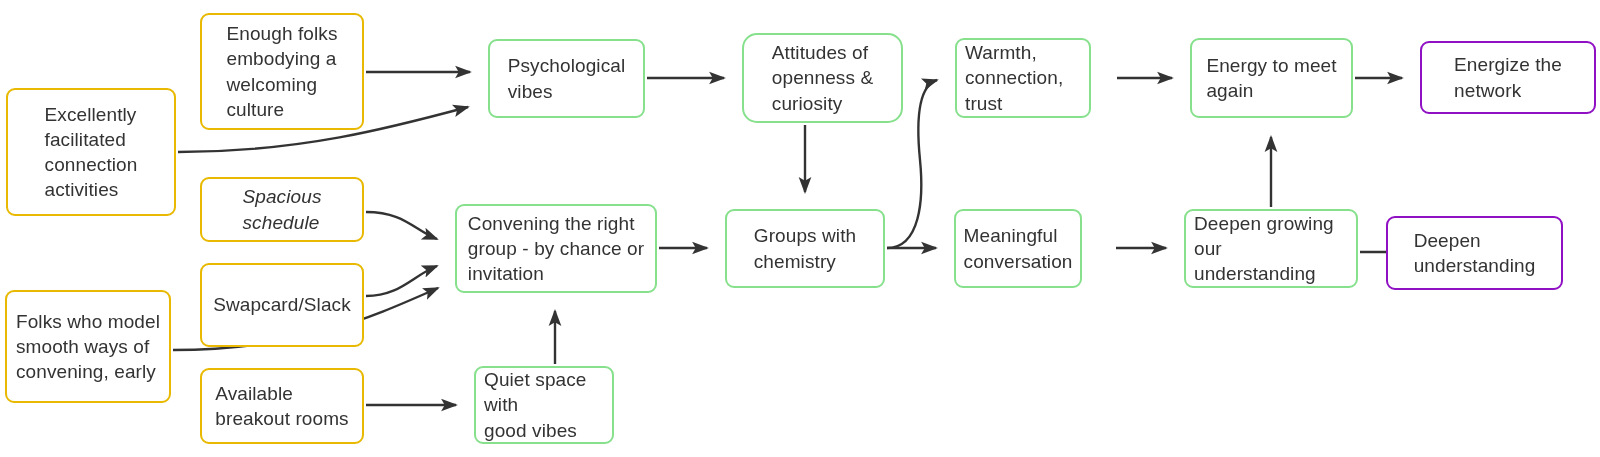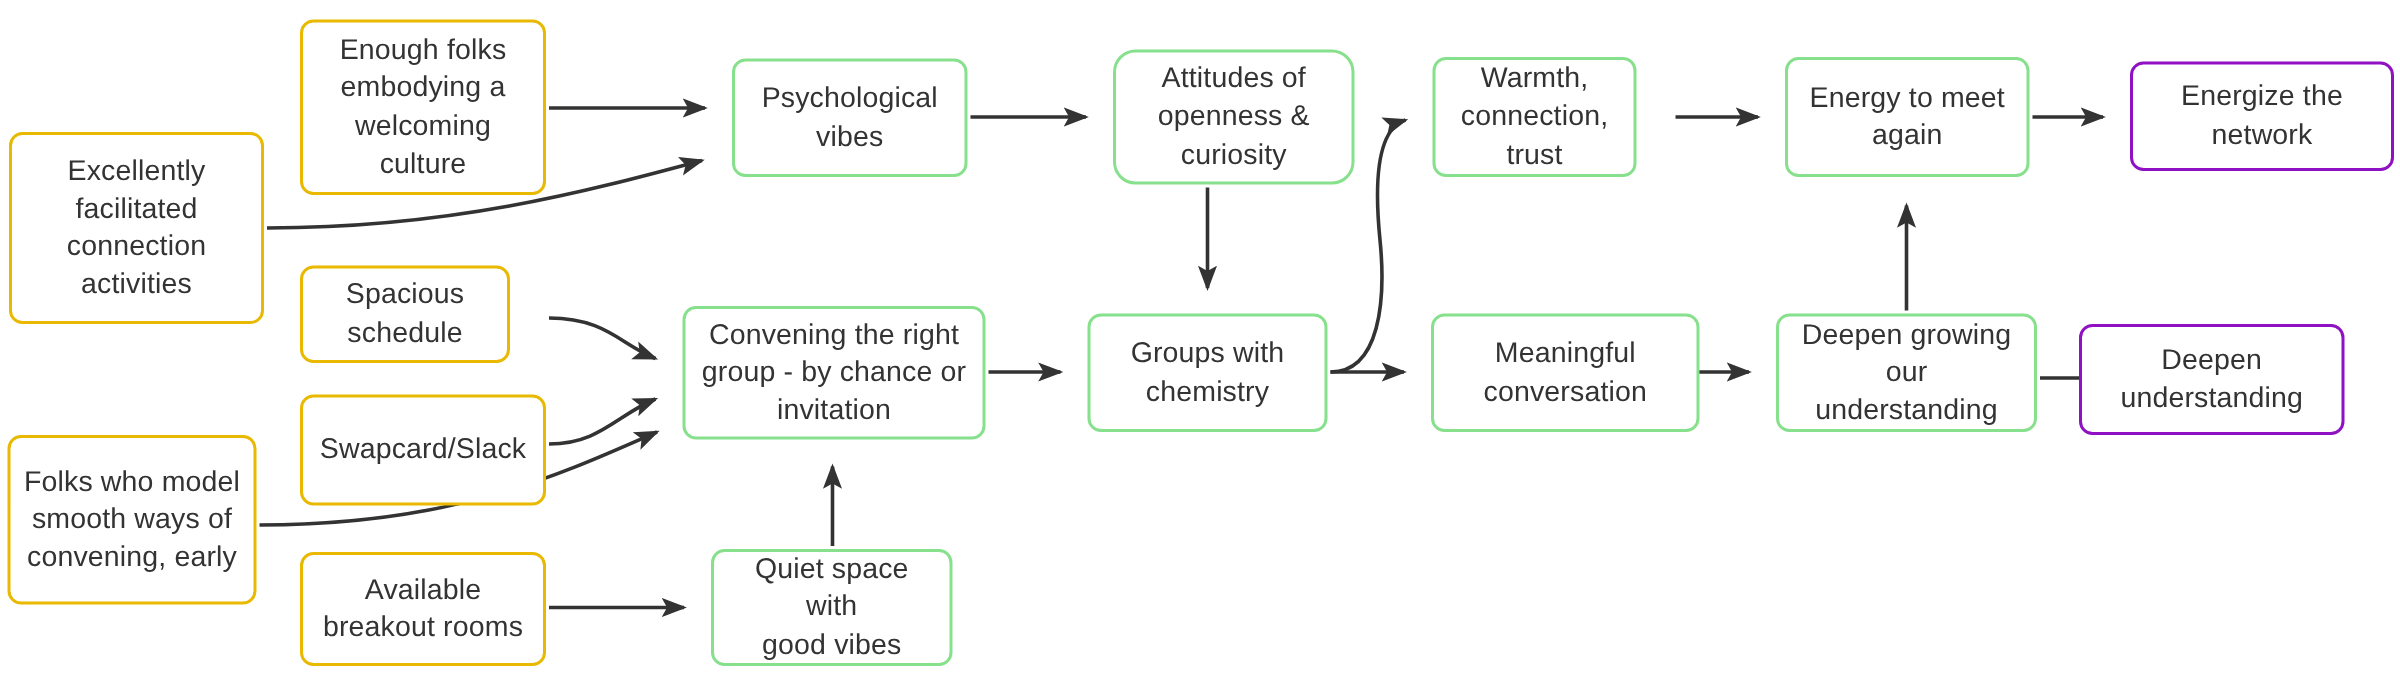--- a/index.html
+++ b/index.html
@@ -24,21 +24,21 @@
     width: 1600px;
     height: 457px;
     pointer-events: none;
   }
   .node {
     position: absolute;
     box-sizing: border-box;
     display: flex;
     align-items: center;
     justify-content: center;
-    text-align: center;
+    text-align: left;
     border-radius: 9px;
     background: #ffffff;
     color: #333333;
     font-size: 19px;
     line-height: 1.32;
     letter-spacing: 0.1px;
     padding: 4px 8px;
     white-space: pre-line;
     z-index: 2;
   }
@@ -80,23 +80,23 @@
 
   <div id="node-group">
       <div class="node enabler" style="left: 6px; top: 88px; width: 170px; height: 128px;">Excellently
 facilitated
 connection
 activities</div>
       <div class="node enabler" style="left: 200px; top: 13px; width: 164px; height: 117px;">Enough folks
 embodying a
 welcoming
 culture</div>
-      <div class="node enabler" style="left: 200px; top: 177px; width: 140px; height: 65px;">Spacious
+      <div class="node enabler" style="left: 200px; top: 177px; width: 164px; height: 65px; font-style: italic;">Spacious
 schedule</div>
-      <div class="node enabler" style="left: 200px; top: 263px; width: 164px; height: 74px;">Swapcard/Slack</div>
+      <div class="node enabler" style="left: 200px; top: 263px; width: 164px; height: 84px;">Swapcard/Slack</div>
       <div class="node enabler" style="left: 5px; top: 290px; width: 166px; height: 113px;">Folks who model
 smooth ways of
 convening, early</div>
       <div class="node enabler" style="left: 200px; top: 368px; width: 164px; height: 76px;">Available
 breakout rooms</div>
       <div class="node process" style="left: 488px; top: 39px; width: 157px; height: 79px;">Psychological
 vibes</div>
       <div class="node process" style="left: 742px; top: 33px; width: 161px; height: 90px; border-radius: 15px;">Attitudes of
 openness &amp;
 curiosity</div>
@@ -104,23 +104,23 @@
 connection, trust</div>
       <div class="node process" style="left: 1190px; top: 38px; width: 163px; height: 80px;">Energy to meet
 again</div>
       <div class="node outcome" style="left: 1420px; top: 41px; width: 176px; height: 73px;">Energize the
 network</div>
       <div class="node process" style="left: 455px; top: 204px; width: 202px; height: 89px;">Convening the right
 group - by chance or
 invitation</div>
       <div class="node process" style="left: 725px; top: 209px; width: 160px; height: 79px;">Groups with
 chemistry</div>
-      <div class="node process" style="left: 954px; top: 209px; width: 179px; height: 79px;">Meaningful
+      <div class="node process" style="left: 954px; top: 209px; width: 128px; height: 79px;">Meaningful
 conversation</div>
       <div class="node process" style="left: 1184px; top: 209px; width: 174px; height: 79px;">Deepen growing our
 understanding</div>
       <div class="node outcome" style="left: 1386px; top: 216px; width: 177px; height: 74px;">Deepen
 understanding</div>
-      <div class="node process" style="left: 474px; top: 366px; width: 161px; height: 78px;">Quiet space with
+      <div class="node process" style="left: 474px; top: 366px; width: 140px; height: 78px;">Quiet space with
 good vibes</div>
     </div>
 
 </div>
 
 </body></html>

